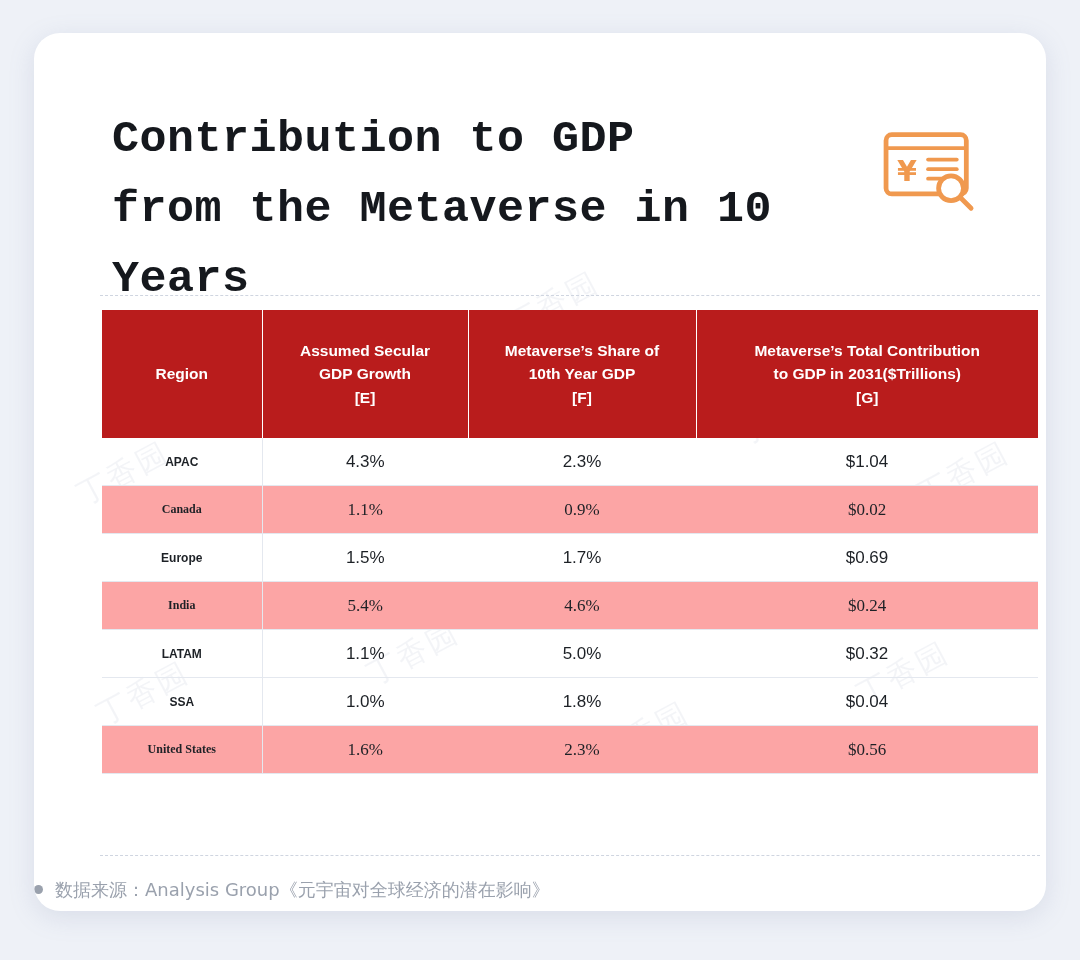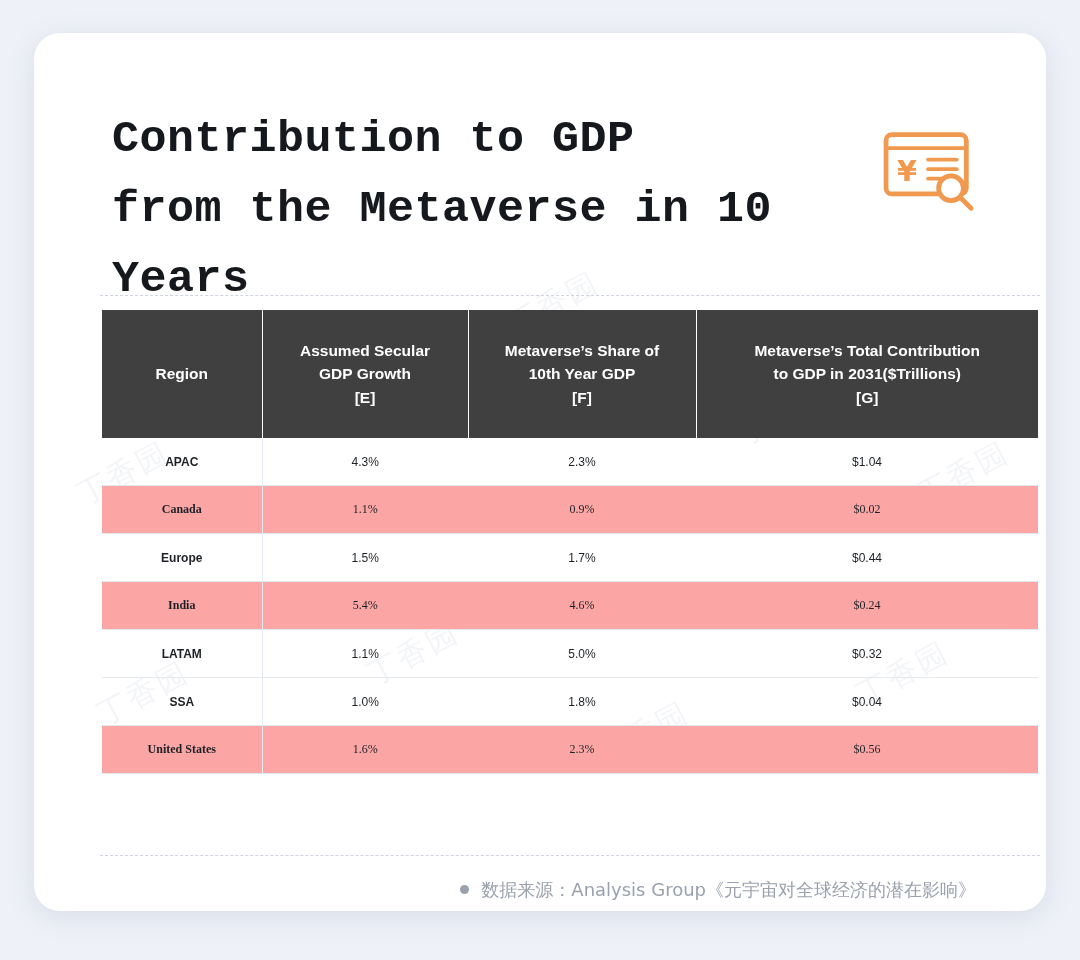--- a/index.html
+++ b/index.html
@@ -72,33 +72,33 @@
 
   table.data {
     position: absolute;
     left: 68px;
     top: 277px;
     width: 936px;
     border-collapse: collapse;
     table-layout: fixed;
   }
   table.data th {
-    background: #404040;
+    background: #b91c1c;
     color: #ffffff;
     font-size: 15.5px;
     font-weight: 700;
     line-height: 1.5;
     height: 120px;
     vertical-align: middle;
     padding: 4px 8px;
     border-right: 1px solid #ffffff;
   }
   table.data th:last-child { border-right: none; }
   table.data td {
-    font-size: 12px;
+    font-size: 17px;
     color: #1d2126;
     text-align: center;
     height: 45px;
     vertical-align: middle;
     border-bottom: 1px solid #e4e8ef;
   }
   table.data td.region {
     font-weight: 700;
     font-size: 12px;
     border-right: 1px solid #e4e8ef;
@@ -108,21 +108,20 @@
     font-family: Liberation Serif, serif;
   }
   table.data tr.last td {
     border-bottom: none;
   }
   .footer {
     position: absolute;
     left: 0;
     right: 70px;
     top: 845px;
-    text-align: right;
     font-size: 18px;
     color: #9aa1ad;
     font-family: "DejaVu Sans", sans-serif;
   }
   .footer .bullet {
     display: inline-block;
     width: 9px;
     height: 9px;
     border-radius: 50%;
     background: #9aa1ad;
@@ -208,21 +207,21 @@
       <tr class="alt">
         <td class="region">Canada</td>
         <td>1.1%</td>
         <td>0.9%</td>
         <td>$0.02</td>
       </tr>
       <tr>
         <td class="region">Europe</td>
         <td>1.5%</td>
         <td>1.7%</td>
-        <td>$0.44</td>
+        <td>$0.69</td>
       </tr>
       <tr class="alt">
         <td class="region">India</td>
         <td>5.4%</td>
         <td>4.6%</td>
         <td>$0.24</td>
       </tr>
       <tr>
         <td class="region">LATAM</td>
         <td>1.1%</td>

